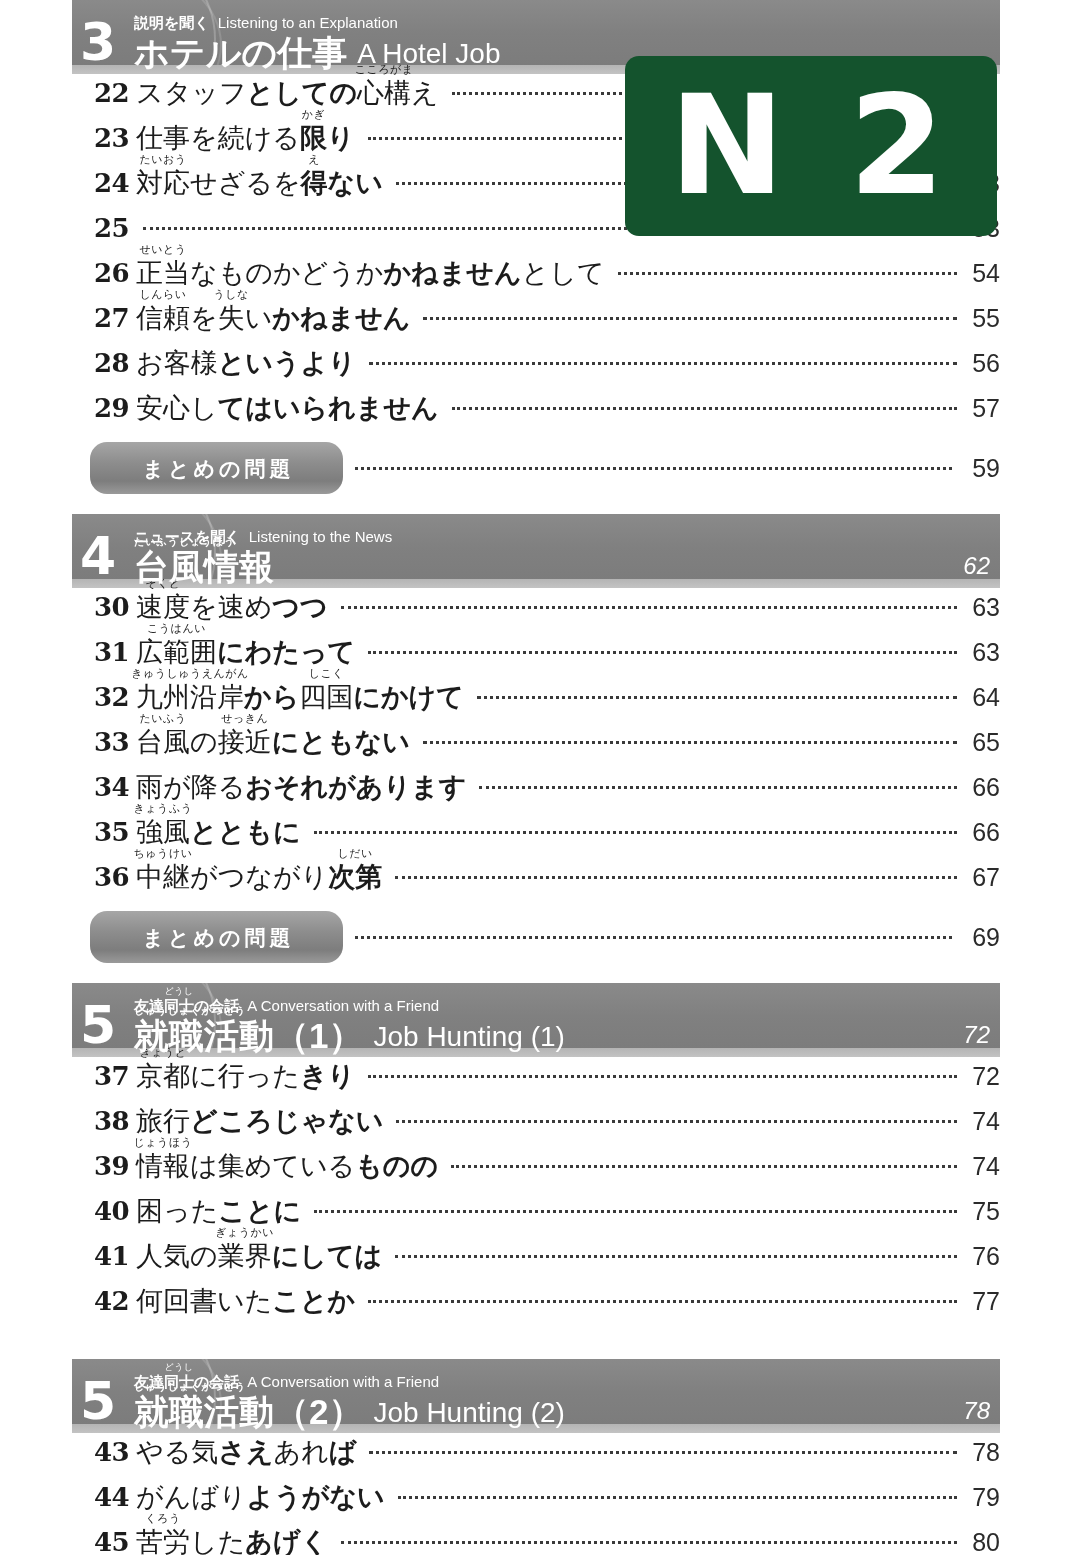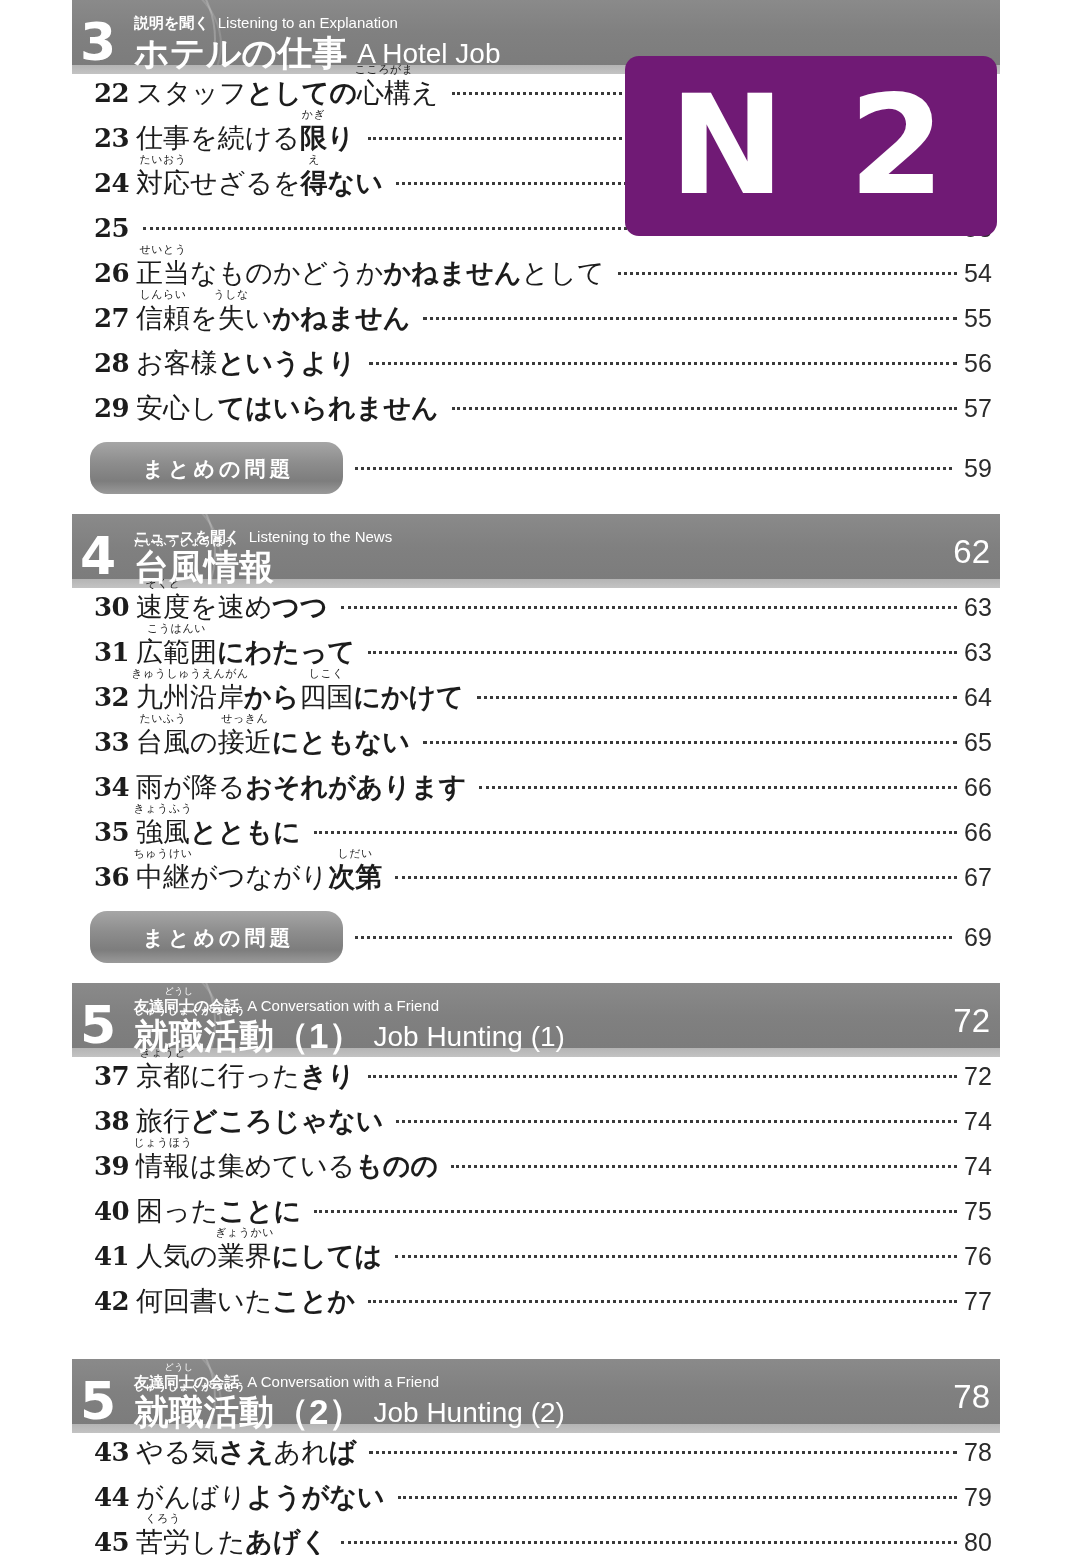--- a/index.html
+++ b/index.html
@@ -20,21 +20,21 @@
     padding: 0;
   }
 
   
   .level-badge {
     position: absolute;
     left: 625px;
     top: 56px;
     width: 372px;
     height: 180px;
-    background: #701a75;
+    background: #14532d;
     border-radius: 14px;
     z-index: 40;
     display: flex;
     align-items: center;
     justify-content: center;
   }
   .level-badge-text {
     color: #ffffff;
     font-size: 138px;
     font-weight: 700;
@@ -150,26 +150,27 @@
     font-size: 28px;
     font-weight: 400;
     line-height: 1;
     position: relative;
     top: -2px;
   }
 
   .sec-page {
     position: absolute;
     right: 10px;
-    bottom: 20px;
-    color: #ffffff;
-    font-size: 33px;
+    bottom: 10px;
+    color: #ffffff;
+    font-size: 24px;
     font-weight: 400;
     line-height: 1;
     z-index: 3;
+    font-style: italic;
   }
 
   
   .hdr-ruby {
     position: absolute;
     left: 0;
     top: -12px;
     width: 100%;
     text-align: left;
     color: #ffffff;
@@ -243,20 +244,21 @@
     margin: 0 7px;
     min-width: 10px;
   }
 
   .entry-page {
     flex: 0 0 auto;
     color: #2b2b2b;
     font-size: 25px;
     font-weight: 400;
     line-height: 1;
+    text-align: right;
     min-width: 36px;
   }
 
   
   .summary-row {
     display: flex;
     align-items: center;
     margin: 8px 73px 0 90px;
     height: 40px;
   }

